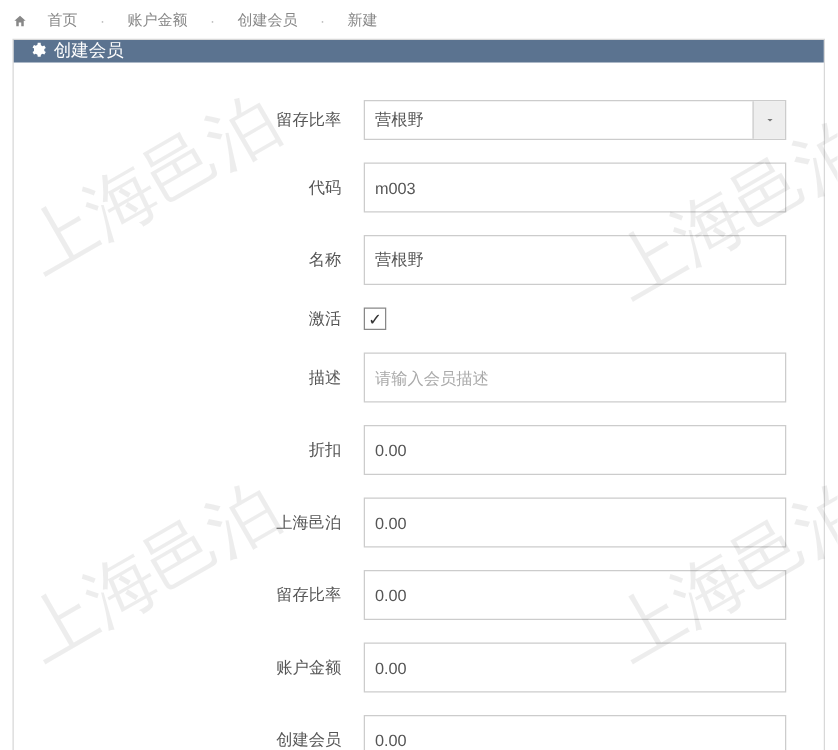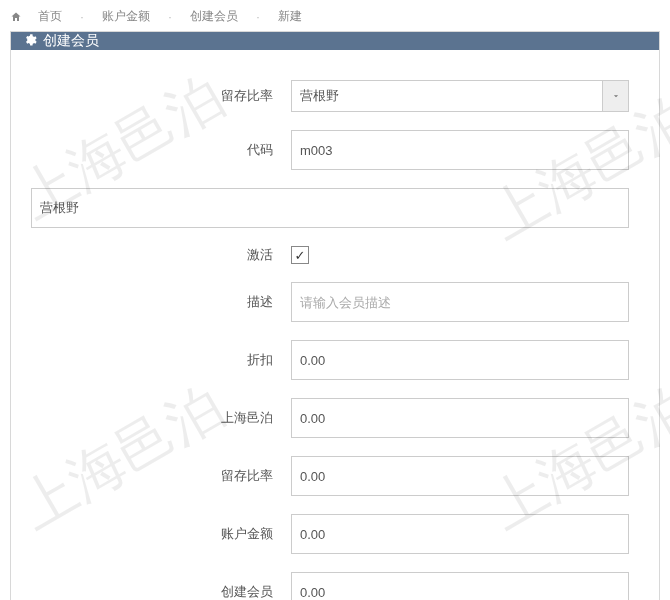--- a/index.html
+++ b/index.html
@@ -171,20 +171,21 @@
     </div>
 
     <div class="form-row">
       <div class="form-label">代码</div>
       <div class="form-control-wrap">
         <input class="form-control" type="text" value="m003" style="">
       </div>
     </div>
 
     <div class="form-row">
+      <div class="form-label">名称</div>
       <div class="form-control-wrap">
         <input class="form-control" type="text" value="营根野" style="">
       </div>
     </div>
 
     <div class="form-row">
       <div class="form-label">激活</div>
       <div class="form-control-wrap">
         <span class="checkbox-box">
           <span>✓</span>

